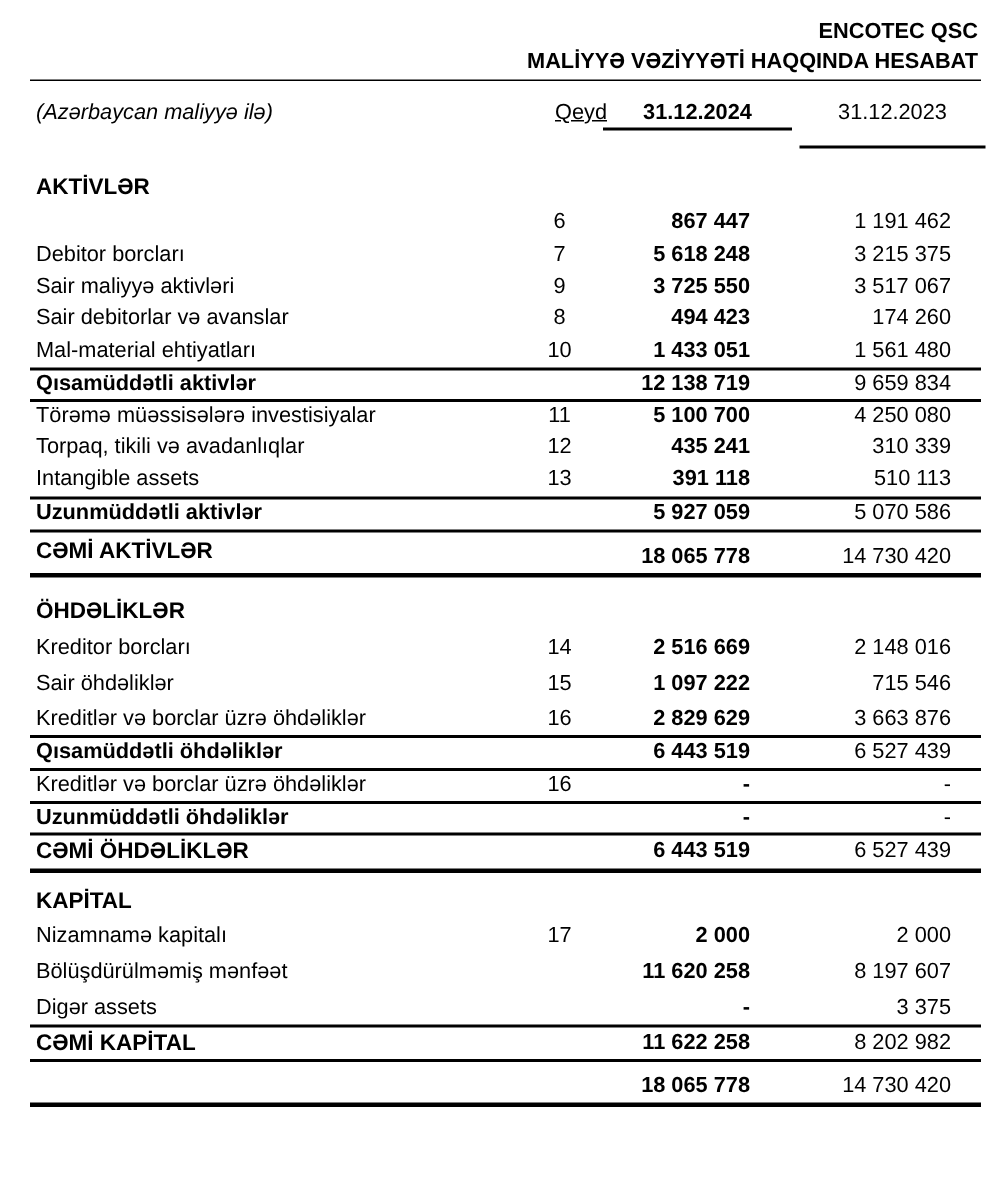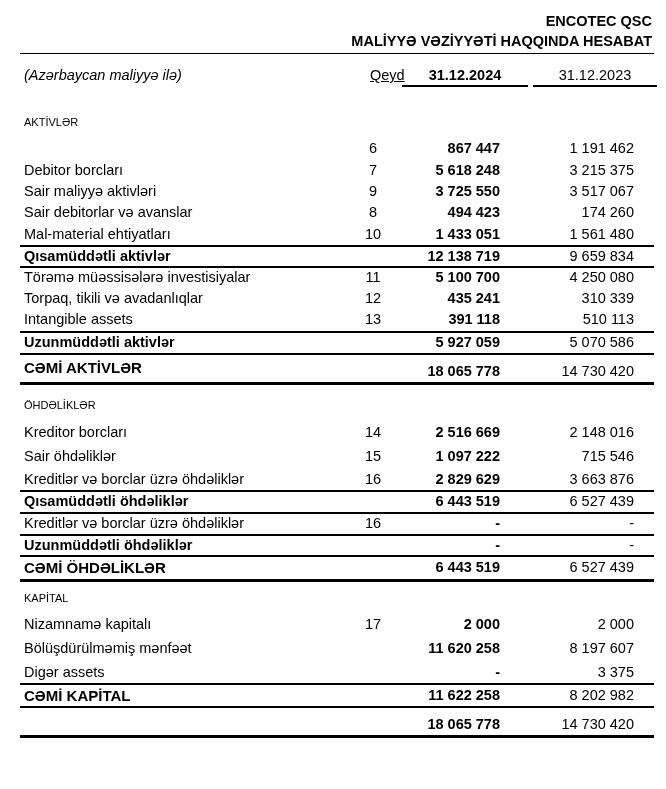--- a/index.html
+++ b/index.html
@@ -4,29 +4,29 @@
 <style>
   html, body { margin: 0; padding: 0; background: #ffffff; }
   body { width: 666px; height: 789px; position: relative; font-family: "Liberation Sans", sans-serif; color: #000; overflow: hidden; }
   .abs { position: absolute; white-space: nowrap; }
   .company { right: 14px; top: 13px; font-size: 14.5px; font-weight: bold; }
   .report { right: 14px; top: 33px; font-size: 14.5px; font-weight: bold; margin-left: 15px; }
   .hdr-line { left: 20px; width: 634px; top: 53px; height: 1px; background: #000; }
   .currency { left: 24px; top: 67px; font-size: 14.5px; font-style: italic; }
   .col-note-h { left: 343px; top: 67px; font-size: 14.5px; text-decoration: underline; margin-left: 27px; }
   .col-2024-h { left: 402px; width: 126px; top: 67px; font-size: 14.5px; font-weight: bold; text-align: center; border-bottom: 2px solid #000; padding-bottom: 2px; }
-  .col-2023-h { left: 533px; width: 124px; top: 67px; font-size: 14.5px; text-align: center; border-bottom: 2px solid #000; padding-bottom: 2px; }
+  .col-2023-h { left: 533px; width: 124px; top: 67px; font-size: 14.5px; text-align: center; border-bottom: 2px solid #000; padding-bottom: 14px; }
 
   .row { position: absolute; left: 20px; width: 634px; height: 21px; font-size: 14.5px; }
   .row .lbl { position: absolute; left: 4px; top: 2px; white-space: nowrap; }
   .row .note { position: absolute; left: 338px; width: 30px; top: 2px; text-align: center; }
   .row .v24 { position: absolute; right: 154px; top: 2px; font-weight: bold; text-align: right; }
   .row .v23 { position: absolute; right: 20px; top: 2px; text-align: right; }
   .row.bold .lbl { font-weight: bold; }
-  .row.section .lbl { font-weight: normal; font-size: 11px; }
+  .row.section .lbl { font-weight: bold; font-size: 15px; }
   .row.total .lbl { font-weight: bold; font-size: 15px; }
   .line-thin { position: absolute; left: 20px; width: 634px; height: 2px; background: #000; }
   .line-thick { position: absolute; left: 20px; width: 634px; height: 3px; background: #000; }
 </style>
 </head>
 <body>
 
 <div>
 
   <div class="abs company">ENCOTEC QSC</div>

